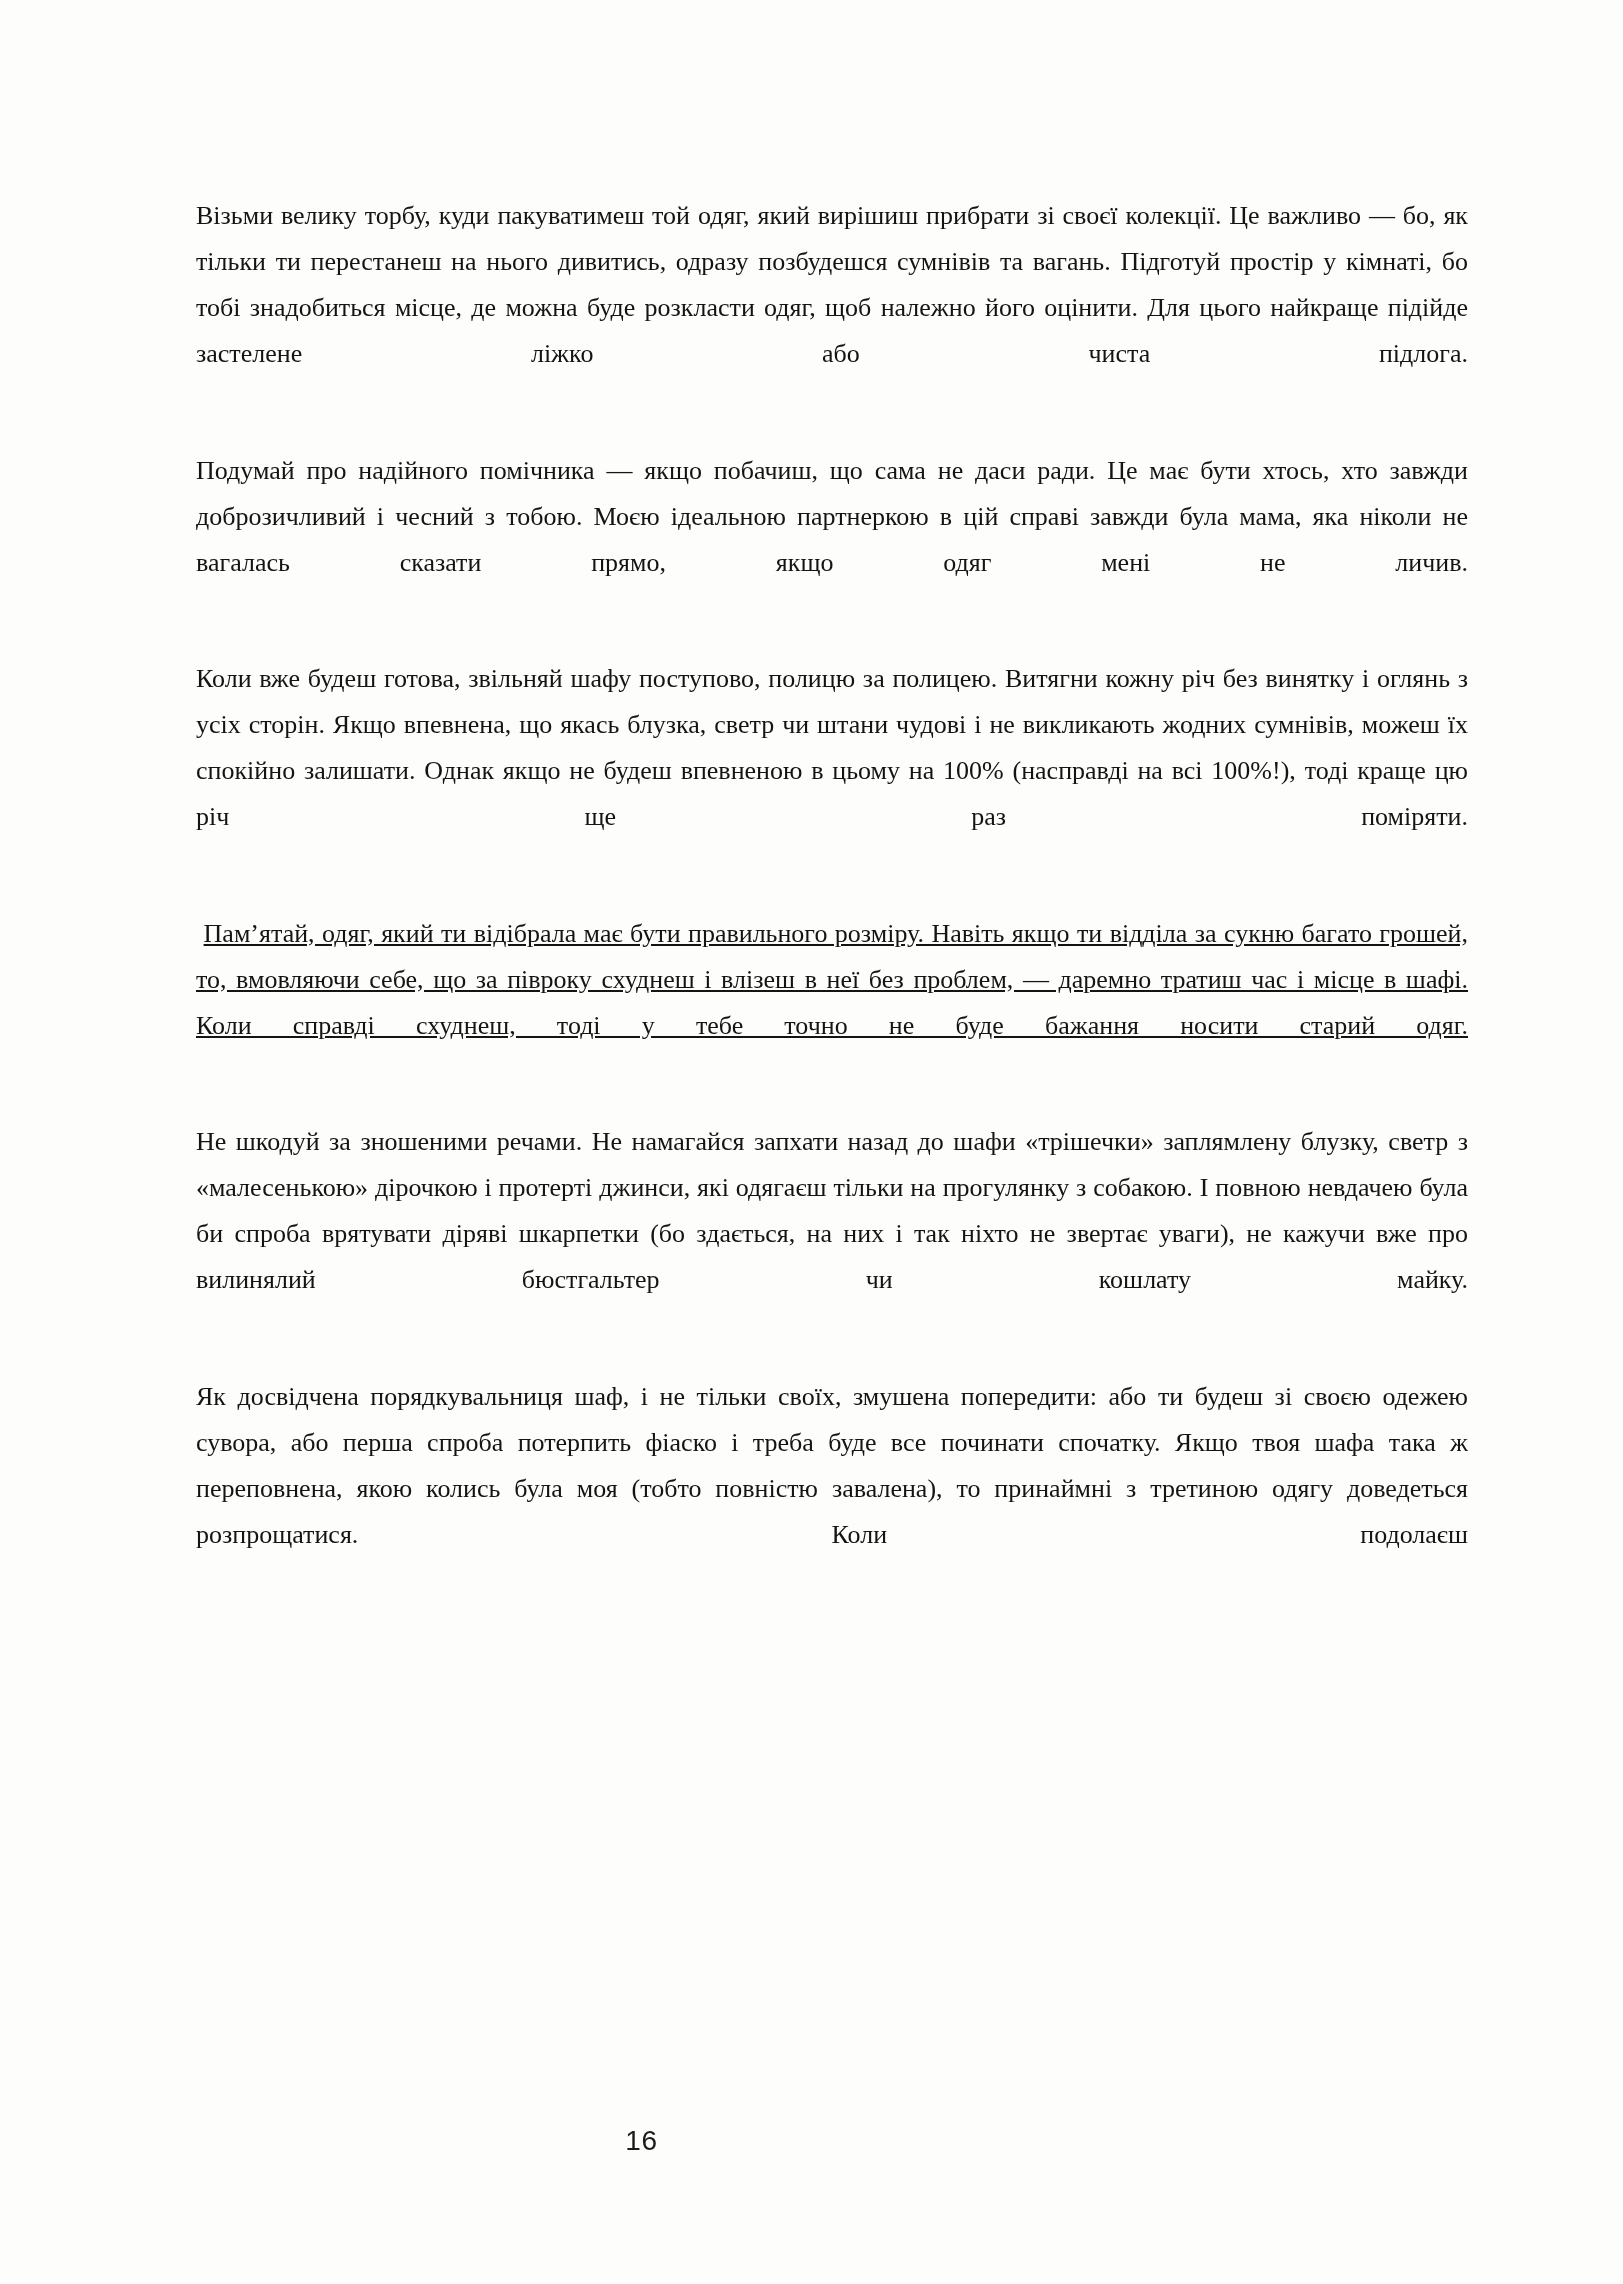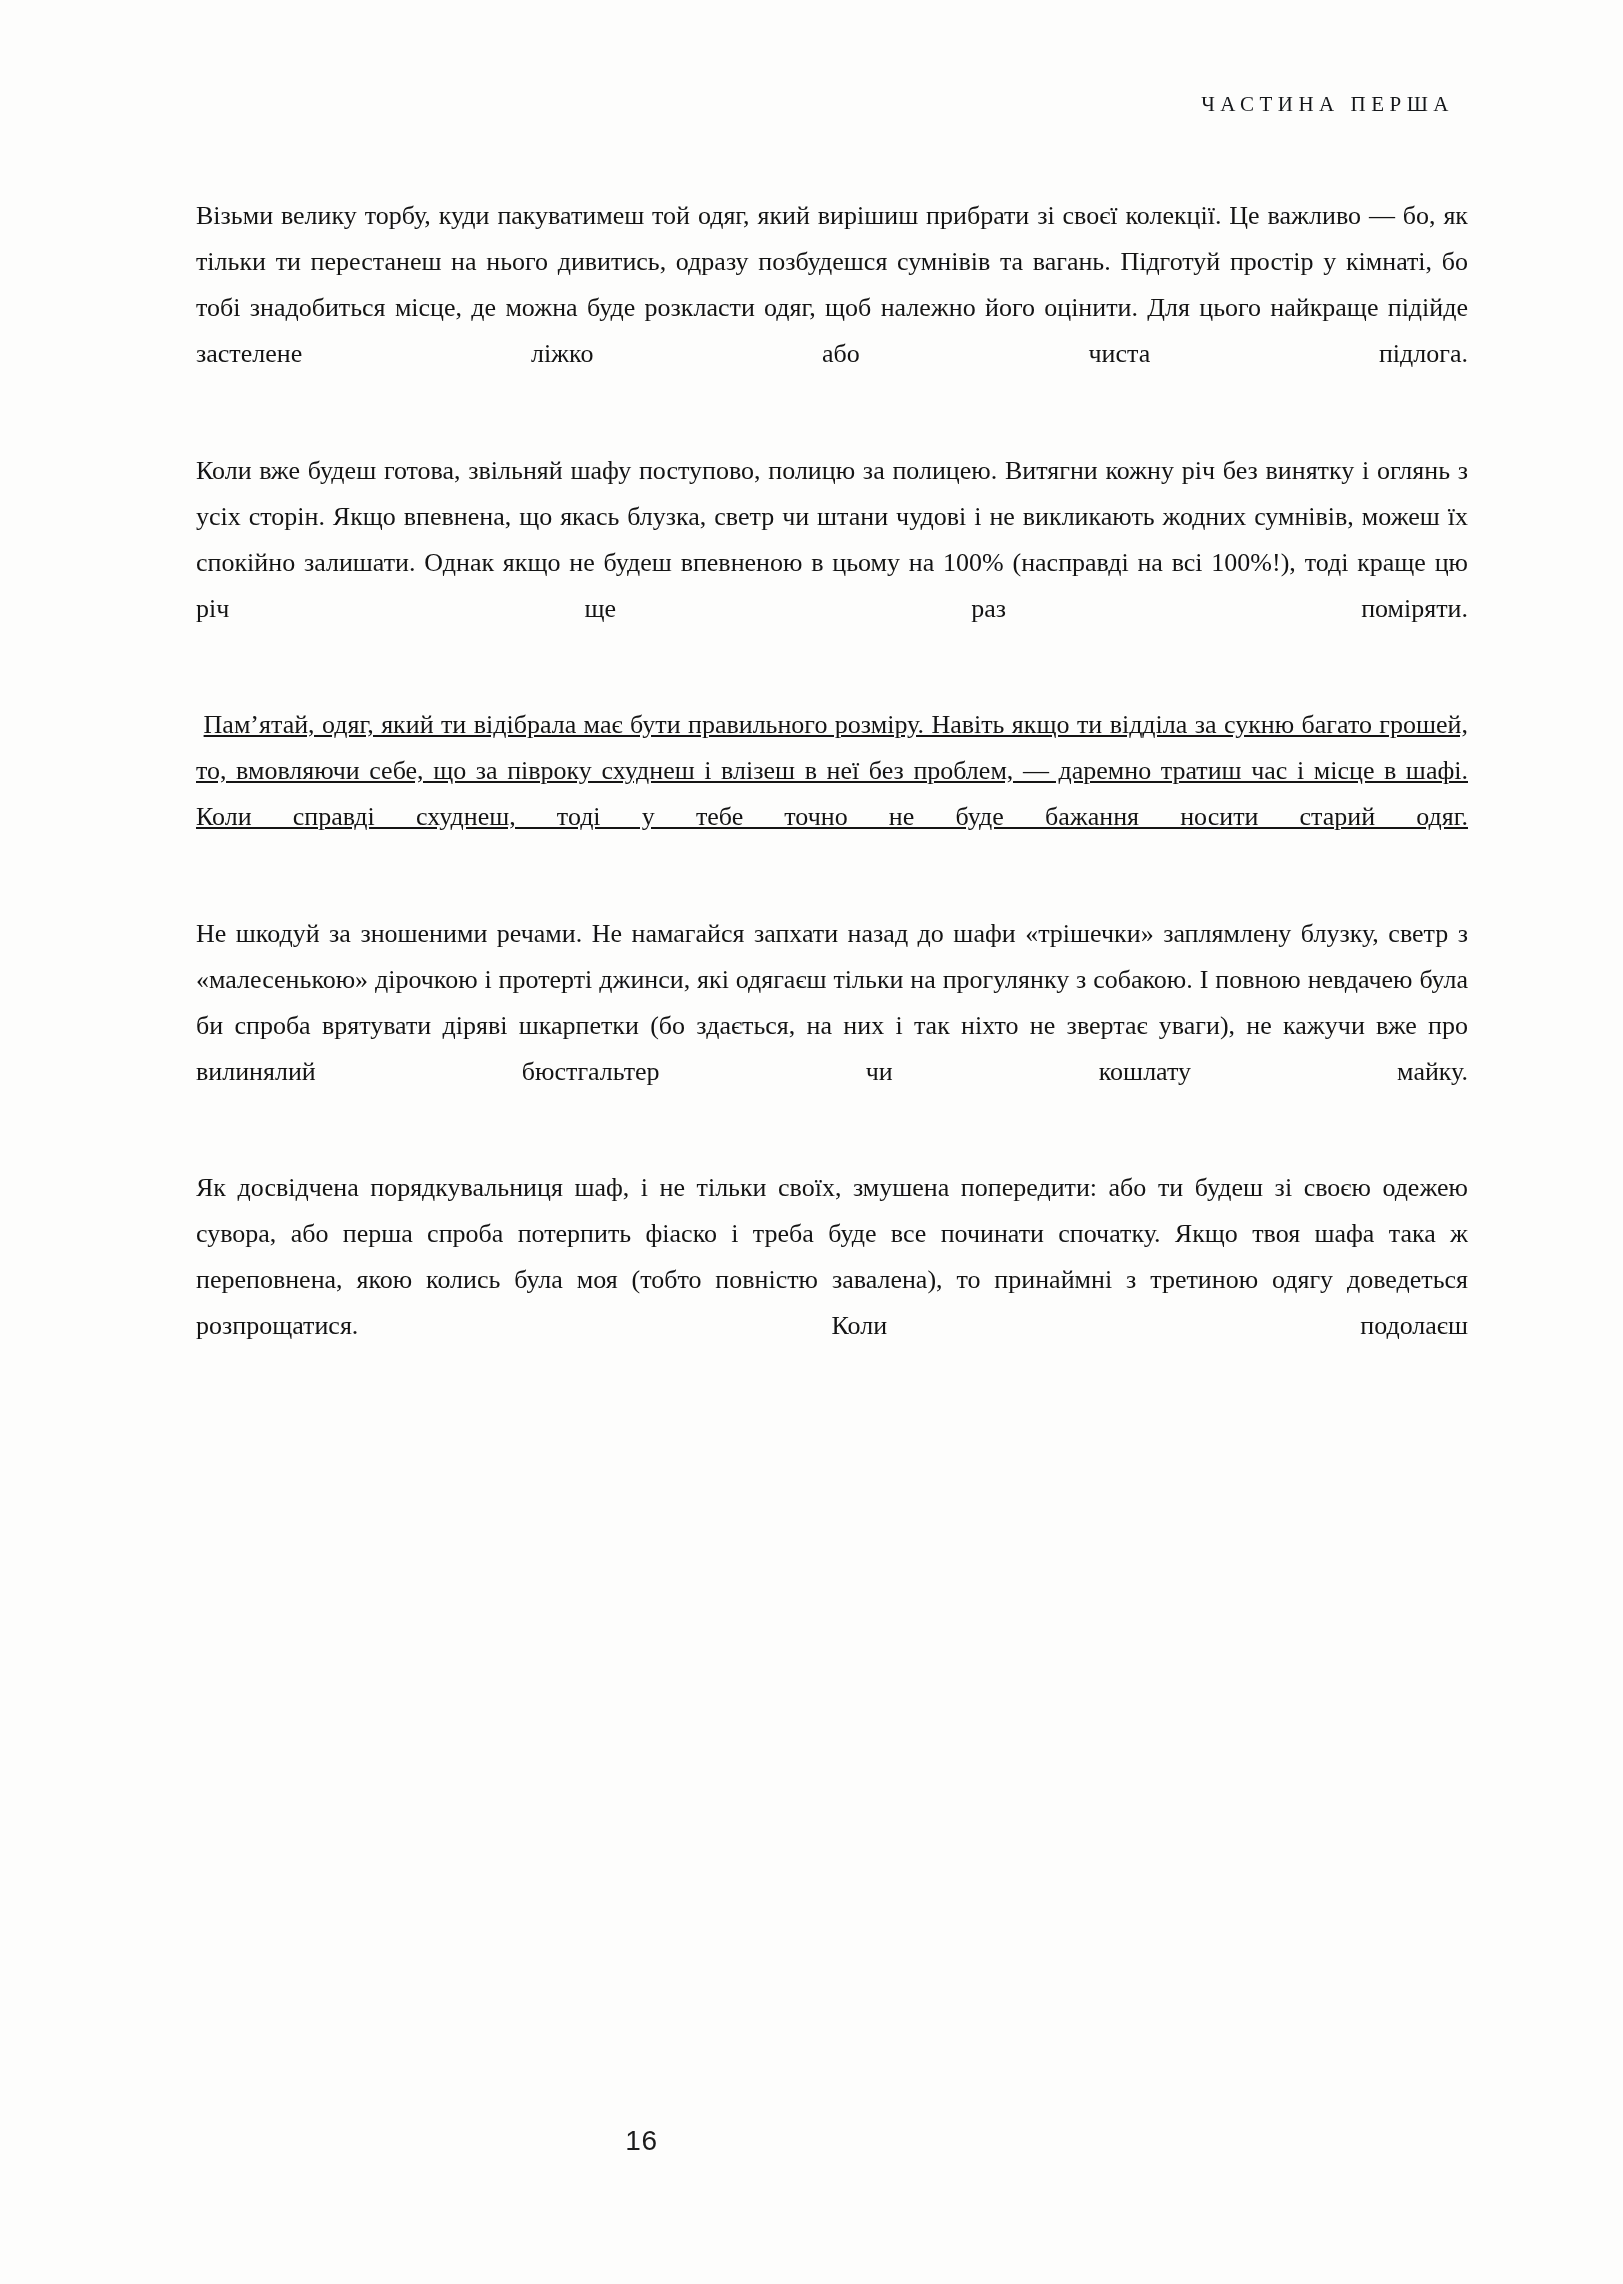--- a/index.html
+++ b/index.html
@@ -87,24 +87,24 @@
     line-height: 34px;
     color: #1b1b1b;
     letter-spacing: 0.8px;
   }
 </style>
 </head>
 <body>
 
 <div class="page">
 
-  <div class="running-head">ЧАСТИНА ПЕРША</div>
 
   <div class="textblock">
     <p class="para">Візьми велику торбу, куди пакуватимеш той одяг, який вирішиш прибрати зі своєї колекції. Це важливо — бо, як тільки ти перестанеш на нього дивитись, одразу позбудешся сумнівів та вагань. Підготуй простір у кімнаті, бо тобі знадобиться місце, де можна буде розкласти одяг, щоб належно його оцінити. Для цього найкраще підійде застелене ліжко або чиста підлога.</p>
+    <p class="para">Подумай про надійного помічника — якщо побачиш, що сама не даси ради. Це має бути хтось, хто завжди доброзичливий і чесний з тобою. Моєю ідеальною партнеркою в цій справі завжди була мама, яка ніколи не вагалась сказати прямо, якщо одяг мені не личив.</p>
     <p class="para">Коли вже будеш готова, звільняй шафу поступово, полицю за полицею. Витягни кожну річ без винятку і оглянь з усіх сторін. Якщо впевнена, що якась блузка, светр чи штани чудові і не викликають жодних сумнівів, можеш їх спокійно залишати. Однак якщо не будеш впевненою в цьому на 100% (насправді на всі 100%!), тоді краще цю річ ще раз поміряти.</p>
     <p class="para lead-space">Пам’ятай, одяг, який ти відібрала має бути правильного розміру. Навіть якщо ти відділа за сукню багато грошей, то, вмовляючи себе, що за півроку схуднеш і влізеш в неї без проб­лем, — даремно тратиш час і місце в шафі. Коли справді схуднеш, тоді у тебе точно не буде бажання носити старий одяг.</p>
     <p class="para">Не шкодуй за зношеними речами. Не намагайся запхати назад до шафи «трішечки» заплямлену блузку, светр з «малесенькою» дірочкою і протерті джинси, які одягаєш тільки на прогулянку з собакою. І повною невдачею була би спроба врятувати діряві шкарпетки (бо здається, на них і так ніхто не звертає уваги), не кажучи вже про вилинялий бюстгальтер чи кошлату майку.</p>
     <p class="para">Як досвідчена порядкувальниця шаф, і не тільки своїх, змушена попередити: або ти будеш зі своєю одежею сувора, або перша спроба потерпить фіаско і треба буде все починати спочатку. Якщо твоя шафа така ж переповнена, якою колись була моя (тобто повністю завалена), то принаймні з третиною одягу доведеться розпрощатися. Коли подолаєш</p>
   </div>
 
   <div class="folio">16</div>
 
 </div>
 

